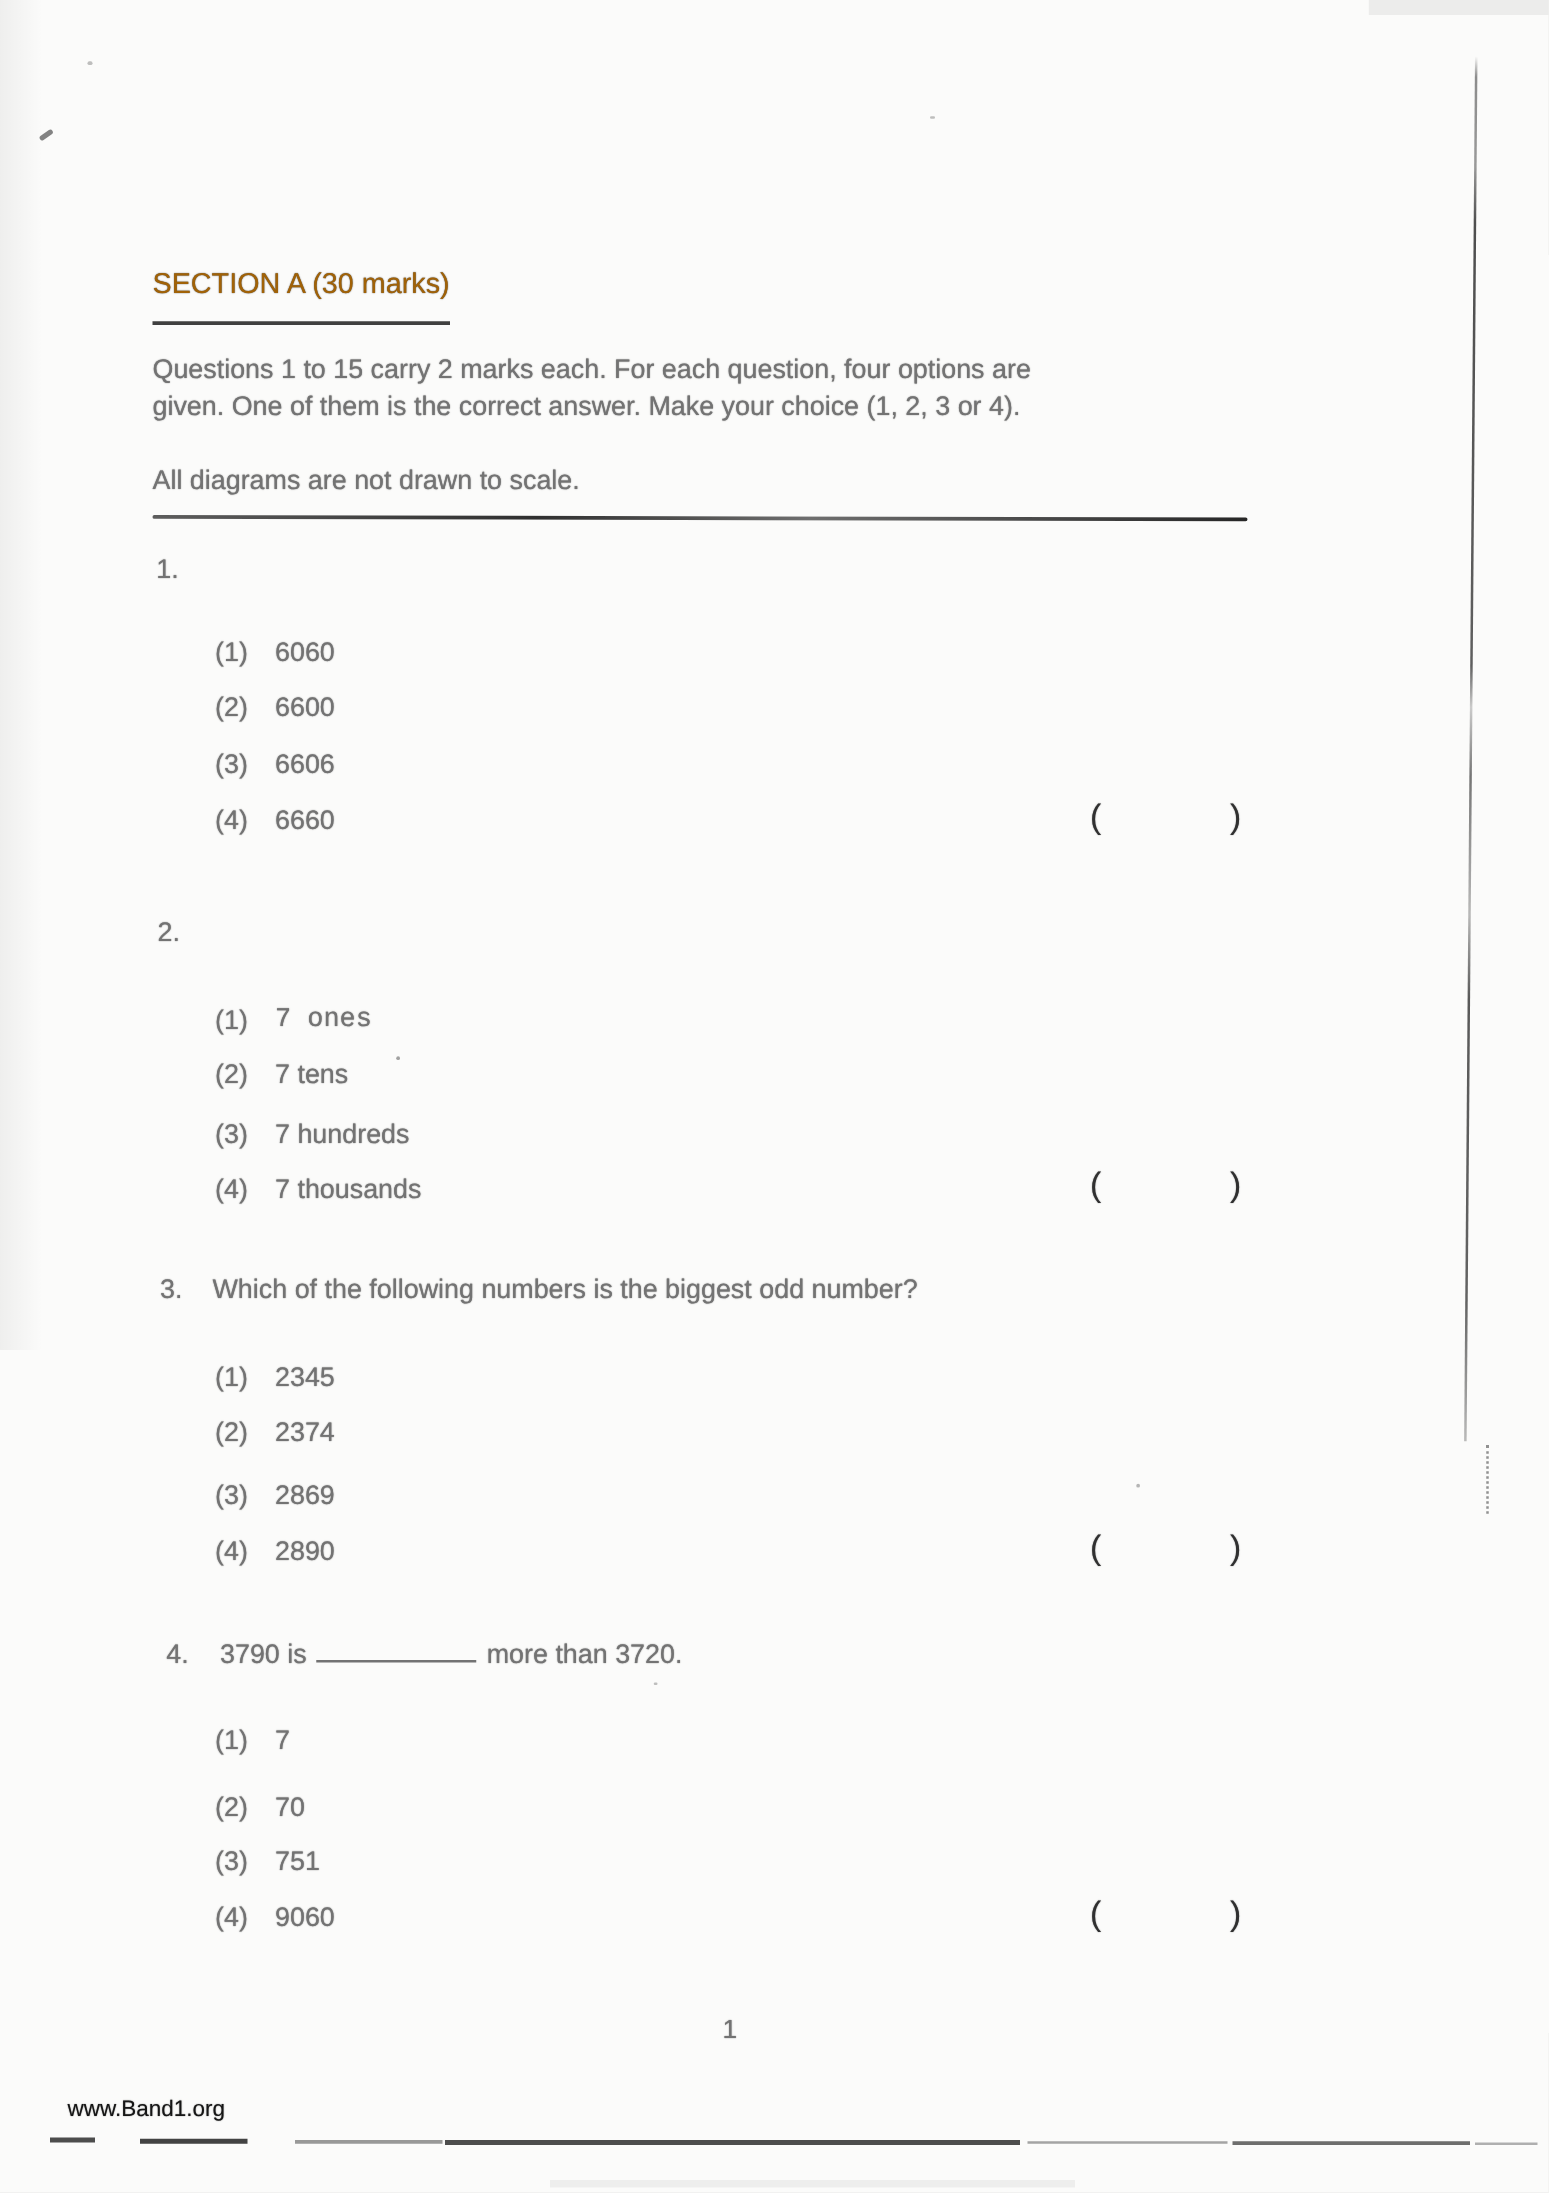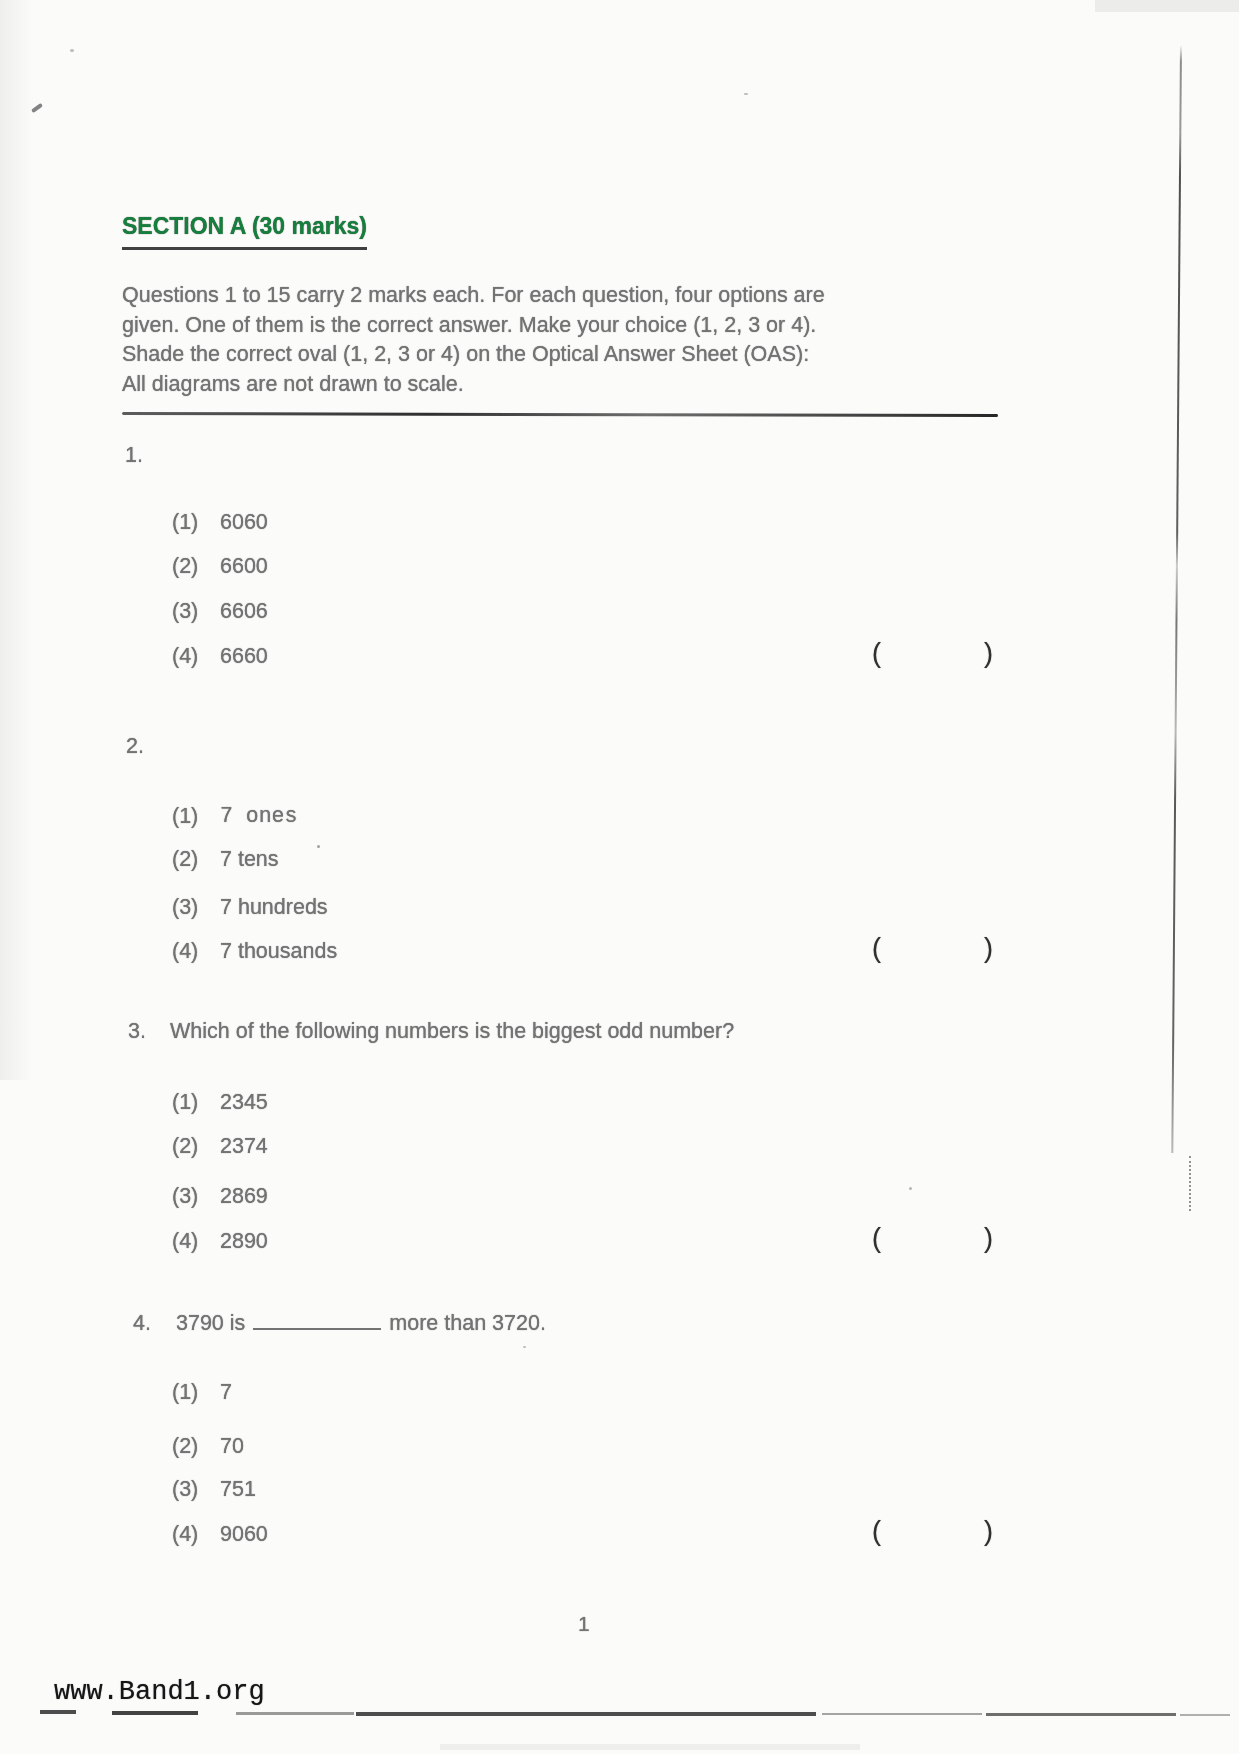--- a/index.html
+++ b/index.html
@@ -15,24 +15,24 @@
   .txt{
     position:absolute;
     white-space:nowrap;
     font-size:21.5px;
     line-height:28px;
     color:#737373;
     text-shadow:0 0 1px rgba(25,25,25,.65);
   }
   .heading{
     font-size:23px;
-    font-weight:bold;
-    color:#15803d;
+    font-weight:normal;
+    color:#a16207;
     border-bottom:3px solid rgba(30,30,30,.85);
-    padding-bottom:7px;
+    padding-bottom:17px;
     text-shadow:0 0 1px rgba(10,10,10,.8);
   }
   .divider{
     position:absolute;
     height:3px;
     background:linear-gradient(to right, rgba(40,40,40,.75), rgba(25,25,25,.9) 35%, rgba(50,50,50,.7) 60%, rgba(20,20,20,.92));
     transform:rotate(0.12deg);
     border-radius:2px;
   }
   .bracket{
@@ -44,22 +44,22 @@
   .blank{
     display:inline-block;
     width:128px;
     height:16px;
     margin:0 8px;
     border-bottom:2.5px solid rgba(70,70,70,.75);
   }
   .pageno{font-size:21px;}
   .footer-url{
     position:absolute;
-    font-family:Liberation Mono, monospace;
-    font-size:27px;
+    font-family:Liberation Sans, sans-serif;
+    font-size:18px;
     color:#161616;
     text-shadow:0 0 1px rgba(10,10,10,.6);
     white-space:nowrap;
   }
   .hline{position:absolute;background:#222;}
   .speck{position:absolute;background:#333;border-radius:2px;}
   .vline{
     position:absolute;left:1180px;top:45px;width:2px;height:1108px;
     transform:rotate(0.45deg);transform-origin:0 0;
     background:linear-gradient(to bottom,
@@ -92,21 +92,20 @@
   <div class="speck" style="left:31px;top:106px;width:12px;height:4px;opacity:.6;transform:rotate(-35deg);"></div>
   <div class="speck" style="left:317px;top:845px;width:3px;height:3px;opacity:.45;"></div>
   <div class="speck" style="left:744px;top:93px;width:4px;height:2px;opacity:.3;"></div>
   <div class="speck" style="left:909px;top:1187px;width:3px;height:3px;opacity:.35;"></div>
   <div class="speck" style="left:523px;top:1346px;width:3px;height:2px;opacity:.3;"></div>
 
   <div class="txt heading" style="left:122px;top:212px;">SECTION A (30 marks)</div>
 
   <div class="txt" style="left:122px;top:281px;">Questions 1 to 15 carry 2 marks each. For each question, four options are</div>
   <div class="txt" style="left:122px;top:311px;">given. One of them is the correct answer. Make your choice (1, 2, 3 or 4).</div>
-  <div class="txt" style="left:122px;top:340px;">Shade the correct oval (1, 2, 3 or 4) on the Optical Answer Sheet (OAS):</div>
   <div class="txt" style="left:122px;top:370px;">All diagrams are not drawn to scale.</div>
 
   <div class="divider" style="left:122px;top:413px;width:876px;"></div>
 
   <div class="txt" style="left:125px;top:441px;">1.</div>
   <div class="txt" style="left:172px;top:508px;">(1)</div>
   <div class="txt" style="left:220px;top:508px;">6060</div>
   <div class="txt" style="left:172px;top:552px;">(2)</div>
   <div class="txt" style="left:220px;top:552px;">6600</div>
   <div class="txt" style="left:172px;top:597px;">(3)</div>

